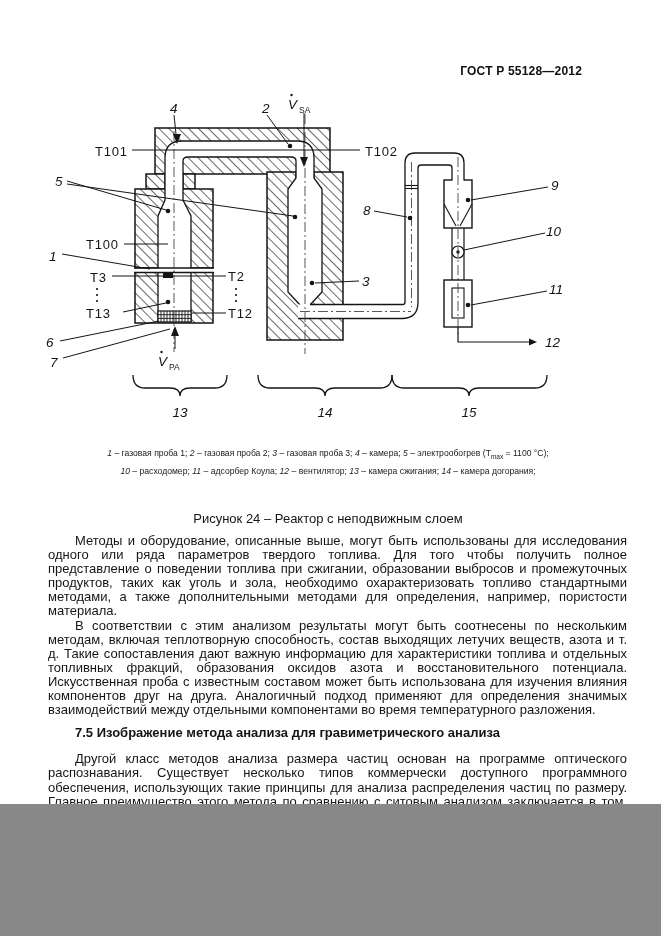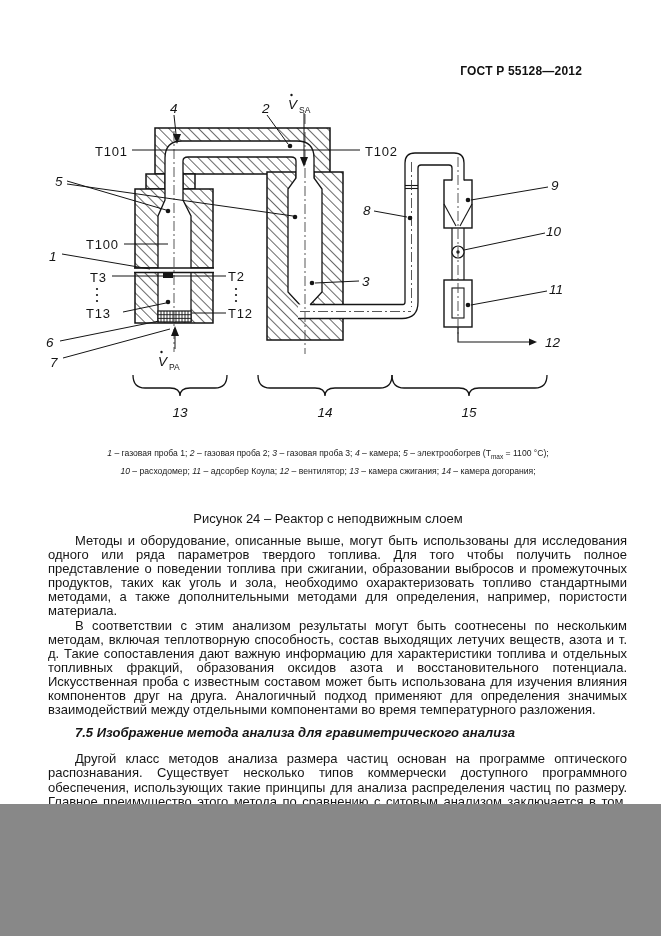--- a/index.html
+++ b/index.html
@@ -22,21 +22,21 @@
   .caption{
     position:absolute;left:28px;top:511px;width:600px;
     text-align:center;font-size:13px;color:#151515;
   }
   .content{
     position:absolute;left:48px;top:534px;width:579px;
     font-size:13px;line-height:14.1px;text-align:justify;color:#151515;
   }
   .content p{margin:0;text-indent:27px;}
   .content .heading{
-    font-weight:bold;margin:9px 0 12px 0;text-align:left;font-style:italic;
+    font-weight:bold;margin:9px 0 12px 0;text-align:left;
   }
   .page-number{
     position:absolute;top:854px;right:81px;font-size:11px;color:#151515;
   }
   svg text{fill:#151515;}
   .tlabel{font-family:"Liberation Sans",sans-serif;font-size:13px;letter-spacing:.8px;}
   .nlabel{font-family:"Liberation Sans",sans-serif;font-size:13.5px;font-style:italic;}
   .sublabel{font-family:"Liberation Sans",sans-serif;font-size:8.5px;}
 </style>
 </head>

